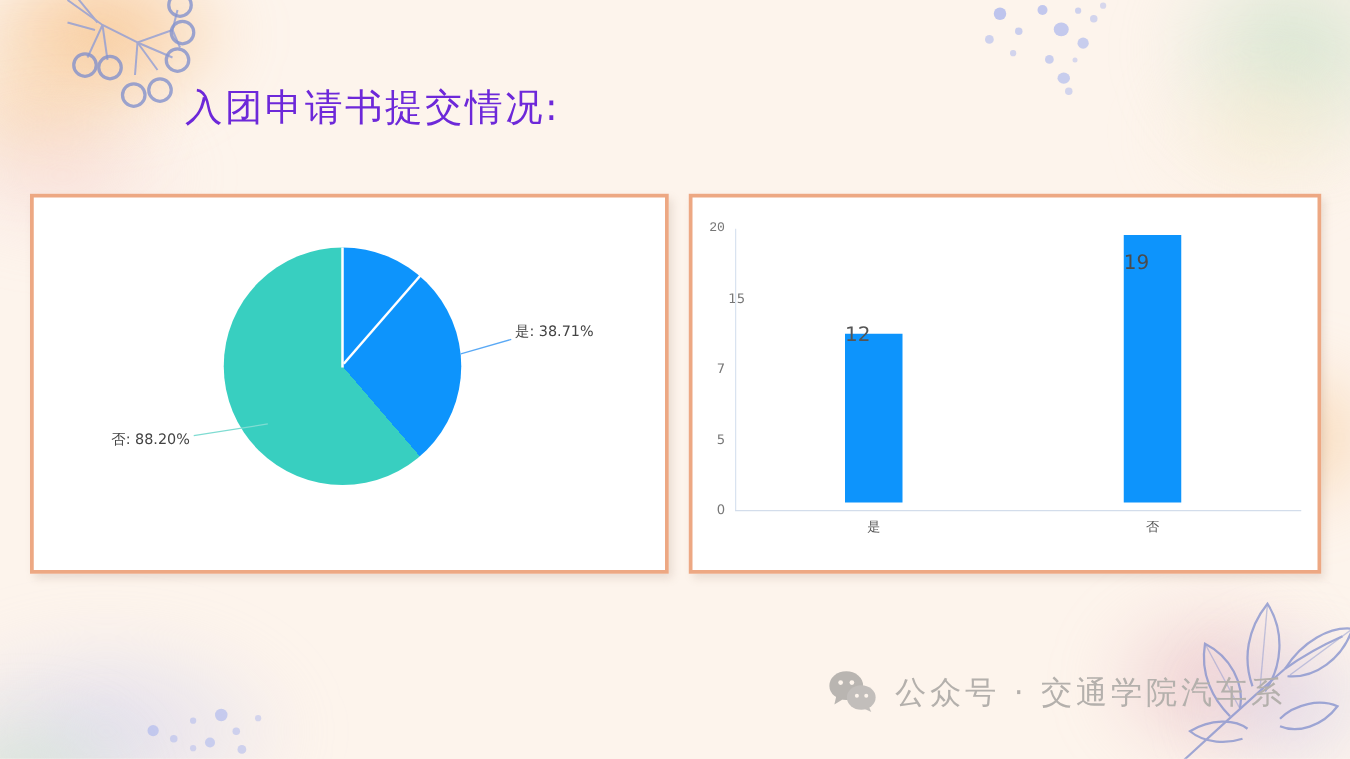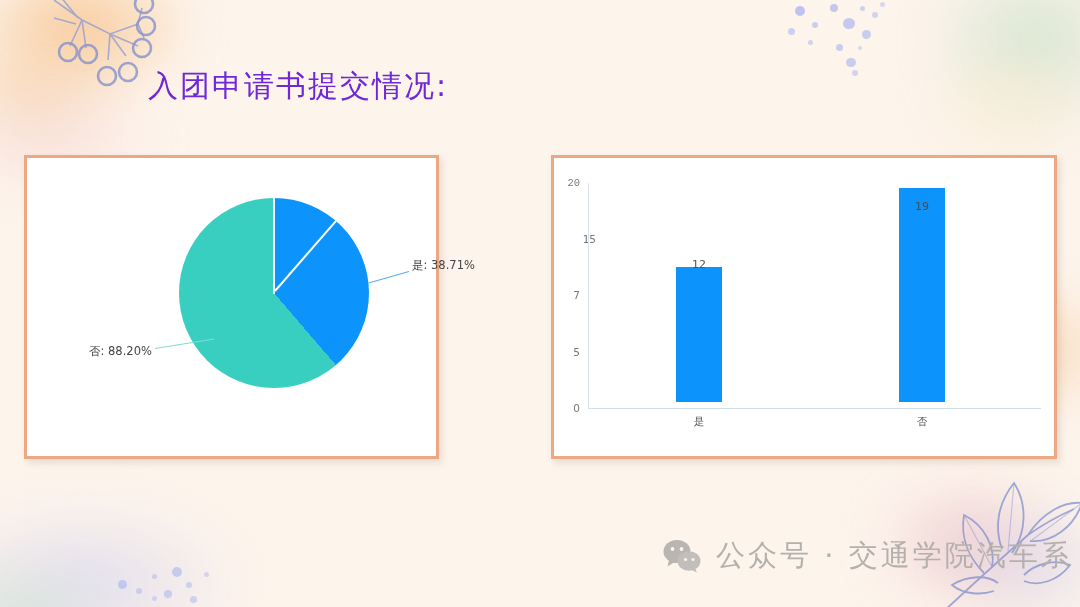--- a/index.html
+++ b/index.html
@@ -51,21 +51,21 @@
     font-weight:400;white-space:nowrap;margin-top:30px;
   }
 
   
   .card{
     position:absolute;background:#ffffff;
     border:3px solid #eda883;
     box-shadow:3px 4px 7px rgba(150,120,100,.20);
     box-sizing:border-box;
   }
-  .card-left{left:24px;top:155px;width:415px;height:304px;}
+  .card-left{left:24px;top:155px;width:511px;height:304px;}
   .card-right{left:551px;top:155px;width:506px;height:304px;}
 
   
   .pie-wrap{position:absolute;left:0;top:0;width:100%;height:100%;}
   .pie{
     position:absolute;left:152px;top:40px;width:190px;height:190px;border-radius:50%;
     background:conic-gradient(from 0deg,#0d94fc 0 38.71%,#38cfc0 38.71% 100%);
   }
   .pie-sep{position:absolute;background:#ffffff;}
   .pie-lbl{
@@ -84,35 +84,35 @@
   .bar-area{position:absolute;left:0;top:0;width:100%;height:100%;}
   .axis-y-label{
     position:absolute;right:0;font-size:10.5px;color:#777;
     transform:translateY(-50%);text-align:right;width:26px;
     font-family:"DejaVu Sans","Liberation Sans",sans-serif;
   }
   .axis-line-v{position:absolute;width:1px;background:#d9e3f0;}
   .axis-line-h{position:absolute;height:1px;background:#d3ddeb;}
   .bar{position:absolute;background:#0d94fc;bottom:0;}
   .bar-val{
-    position:absolute;font-size:11px;color:#555;text-align:center;
+    position:absolute;font-size:16px;color:#555;
     font-family:"DejaVu Sans","Liberation Sans",sans-serif;
   }
   .bar-val-in{color:#4b4b4b;}
   .cat-lbl{
     position:absolute;font-size:10.5px;color:#555;text-align:center;
     font-family:"DejaVu Sans","Liberation Sans",sans-serif;
   }
 
   
   .footer{
     position:absolute;left:662px;top:536px;display:flex;align-items:center;gap:14px;
   }
   .footer-text{
-    font-size:29px;color:#b4b0ac;letter-spacing:3px;white-space:nowrap;
+    font-size:25px;color:#b4b0ac;letter-spacing:3px;white-space:nowrap;
     font-family:"DejaVu Sans","Liberation Sans",sans-serif;
   }
 
   
   .leaves{position:absolute;right:-4px;bottom:-6px;width:160px;height:150px;opacity:.85;}
   .branch-tl{position:absolute;left:52px;top:-6px;width:150px;height:115px;opacity:.9;}
 </style>
 </head>
 <body>
 

